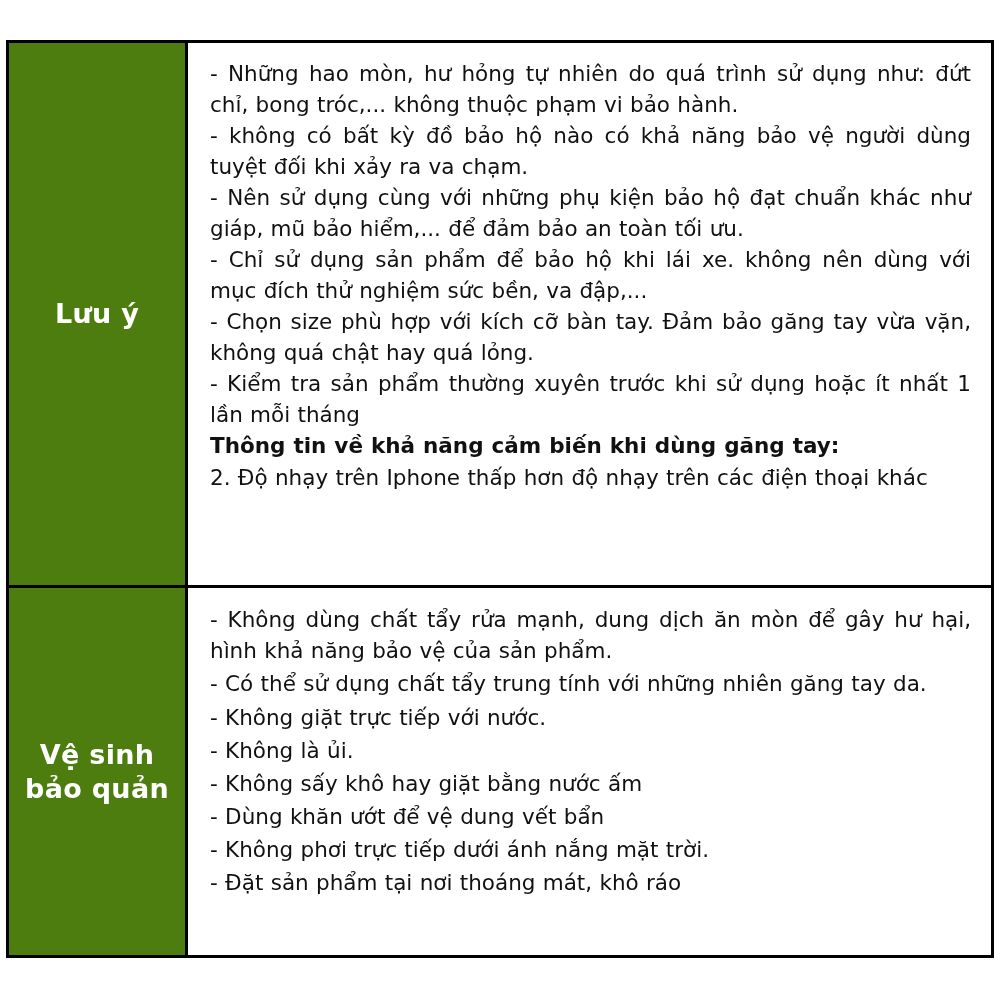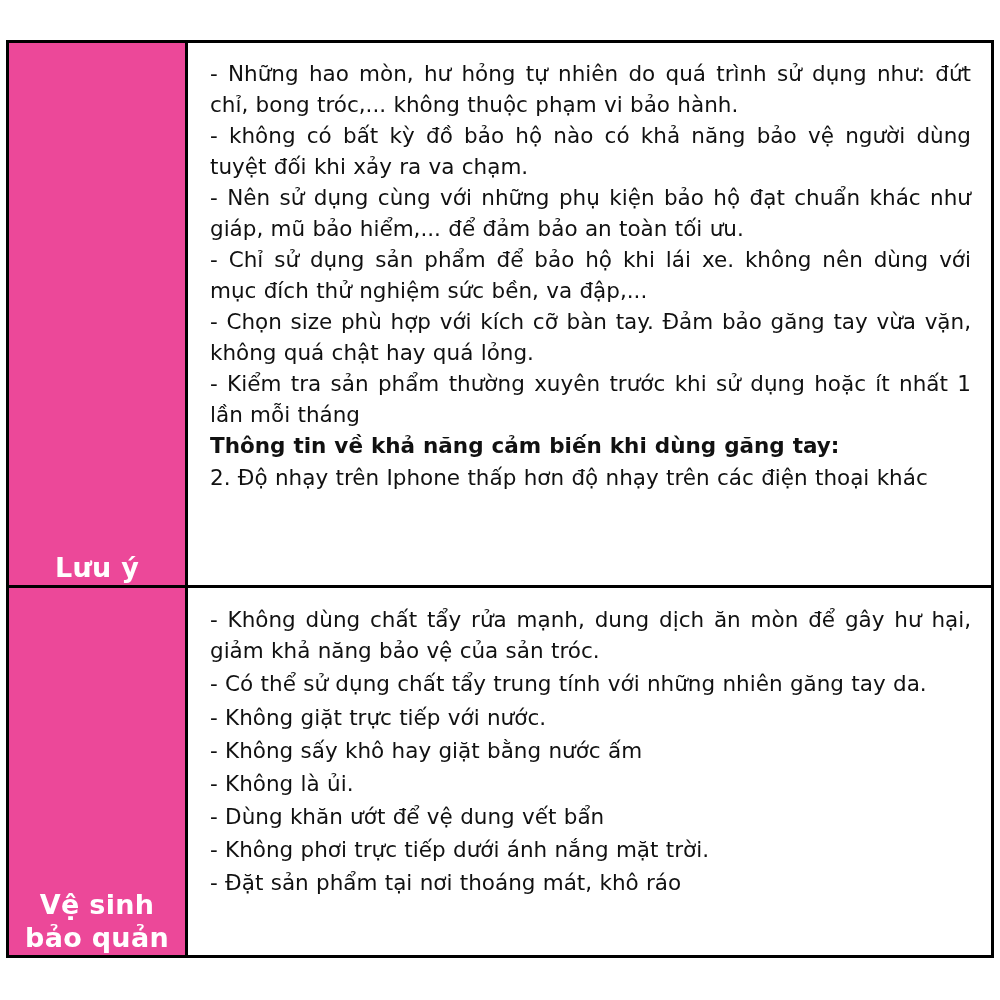--- a/index.html
+++ b/index.html
@@ -39,25 +39,25 @@
   .row-notes {
     height: 545px;
     border-bottom: 3px solid #000000;
   }
   .row-care {
     flex: 1 1 auto;
   }
   .label-cell {
     width: 179px;
     flex: 0 0 179px;
-    background: #ec4899;
+    background: #4d7c0f;
     border-right: 3px solid #000000;
     box-sizing: border-box;
     display: flex;
-    align-items: flex-end;
+    align-items: center;
     justify-content: center;
     text-align: center;
   }
   .label-text {
     color: #ffffff;
     font-weight: bold;
     font-size: 27px;
     line-height: 1.25;
     letter-spacing: 0.3px;
   }
@@ -110,25 +110,25 @@
     </div>
 
     <div class="row row-care">
       <div class="label-cell">
         <div class="label-text">
           <div>Vệ sinh</div>
           <div>bảo quản</div>
         </div>
       </div>
       <div class="content-cell care">
-        <p class="line">- Không dùng chất tẩy rửa mạnh, dung dịch ăn mòn để gây hư hại, giảm khả năng bảo vệ của sản tróc.</p>
+        <p class="line">- Không dùng chất tẩy rửa mạnh, dung dịch ăn mòn để gây hư hại, hình khả năng bảo vệ của sản phẩm.</p>
         <p class="line">- Có thể sử dụng chất tẩy trung tính với những nhiên găng tay da.</p>
         <p class="line">- Không giặt trực tiếp với nước.</p>
+        <p class="line">- Không là ủi.</p>
         <p class="line">- Không sấy khô hay giặt bằng nước ấm</p>
-        <p class="line">- Không là ủi.</p>
         <p class="line">- Dùng khăn ướt để vệ dung vết bẩn</p>
         <p class="line">- Không phơi trực tiếp dưới ánh nắng mặt trời.</p>
         <p class="line">- Đặt sản phẩm tại nơi thoáng mát, khô ráo</p>
       </div>
     </div>
 
   </div>
 </div>
 
 </body></html>

